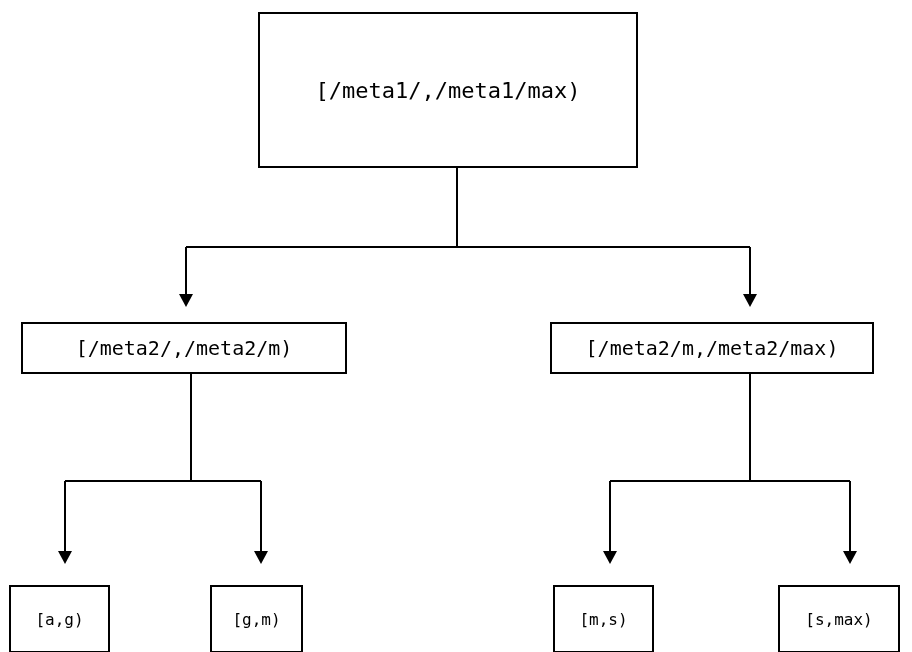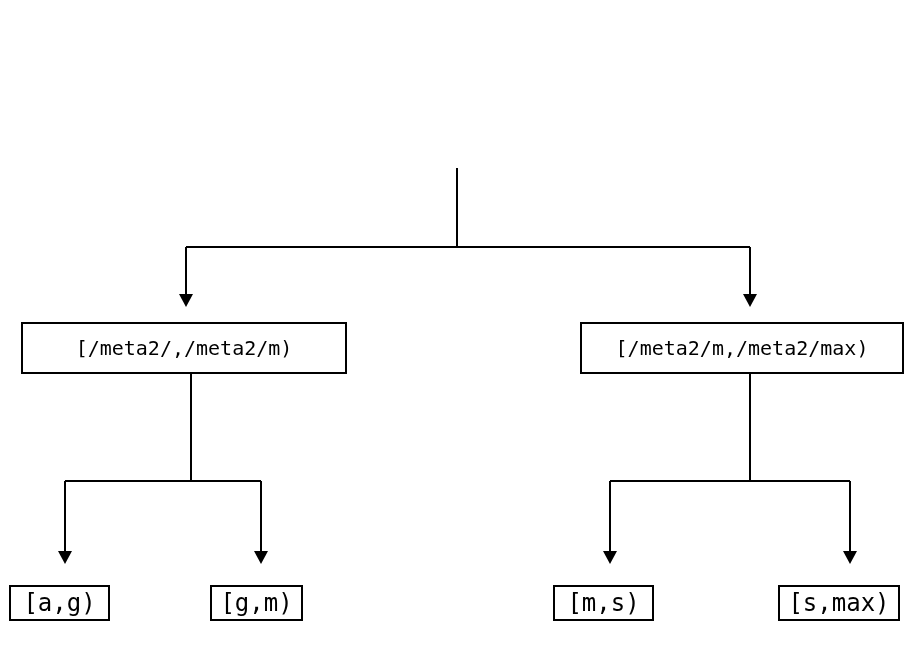--- a/index.html
+++ b/index.html
@@ -42,25 +42,25 @@
     width: 380px;
     height: 156px;
     font-size: 22px;
   }
   .node-mid {
     top: 322px;
     height: 52px;
     font-size: 20px;
   }
   .node-mid-left  { left: 21px;  width: 326px; text-align: center; }
-  .node-mid-right { left: 580px; width: 324px; }
+  .node-mid-right { left: 550px; width: 324px; }
   .node-leaf {
     top: 585px;
-    height: 36px;
-    font-size: 24px;
+    height: 68px;
+    font-size: 16px;
   }
   .leaf-1 { left: 9px;   width: 101px; }
   .leaf-2 { left: 210px; width: 93px;  }
   .leaf-3 { left: 553px; width: 101px; }
   .leaf-4 { left: 778px; width: 122px; }
 </style>
 </head>
 <body>
 
 <div id="canvas">
@@ -95,20 +95,21 @@
     <g fill="#000000" stroke="none">
       <polygon points="179,294 193,294 186,307"></polygon>
       <polygon points="743,294 757,294 750,307"></polygon>
       <polygon points="58,551 72,551 65,564"></polygon>
       <polygon points="254,551 268,551 261,564"></polygon>
       <polygon points="603,551 617,551 610,564"></polygon>
       <polygon points="843,551 857,551 850,564"></polygon>
     </g>
   </svg>
 
+  <div class="node-box node-root">[/meta1/,/meta1/max)</div>
 
   <div class="node-box node-mid node-mid-left">[/meta2/,/meta2/m)</div>
 
   <div class="node-box node-mid node-mid-right">[/meta2/m,/meta2/max)</div>
 
   <div class="node-box node-leaf leaf-1">[a,g)</div>
 
   <div class="node-box node-leaf leaf-2">[g,m)</div>
 
   <div class="node-box node-leaf leaf-4">[s,max)</div>

